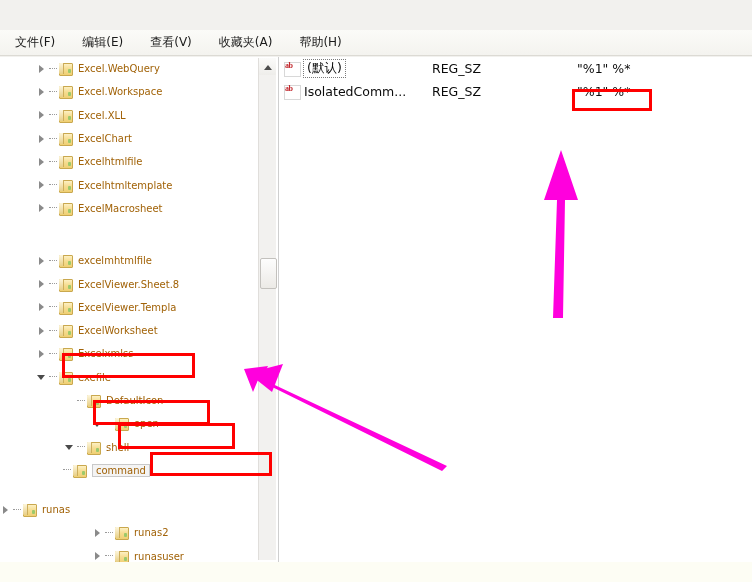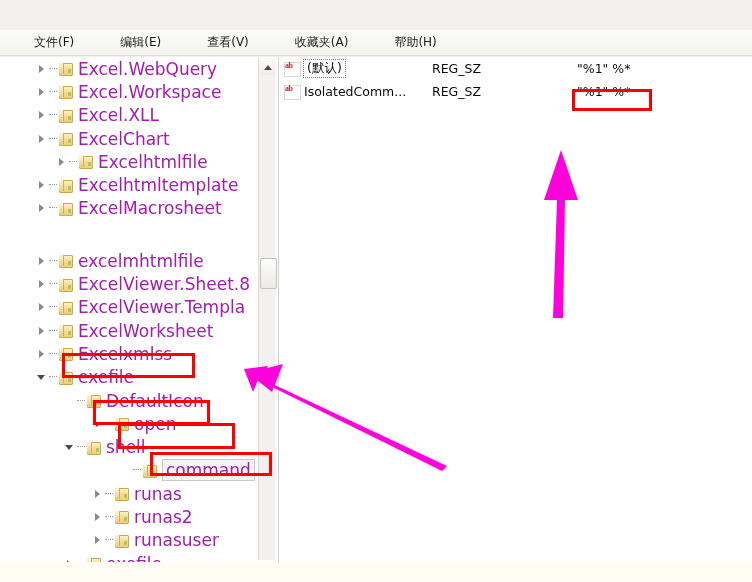--- a/index.html
+++ b/index.html
@@ -29,35 +29,35 @@
   
   .menubar{
     position:absolute;left:0;top:30px;width:752px;height:26px;
     background:linear-gradient(180deg,#fbfbf8 0%,#f4f3ef 100%);
     display:flex;align-items:center;padding-left:14px;box-sizing:border-box;
     border-bottom:1px solid #dcdad4;
   }
   .menu-item{
     font-size:12px;color:#1a1a1a;margin-right:25px;white-space:nowrap;
     font-family:"DejaVu Sans","Liberation Sans",sans-serif;
-    padding:2px 1px;cursor:default;margin-left:19px;
+    padding:2px 1px;cursor:default;
   }
   
   .content{
     position:absolute;left:0;top:57px;width:752px;height:505px;
     background:#ffffff;display:flex;
   }
   .tree-pane{
     position:relative;width:278px;height:505px;background:#ffffff;
     border-right:1px solid #cfcfcf;overflow:hidden;flex:0 0 auto;
   }
   .tree-inner{position:absolute;left:0;top:0;width:258px;}
   .tree-row{
     position:relative;height:23.3px;display:flex;align-items:center;
-    white-space:nowrap;font-size:17px;color:#a21caf;
+    white-space:nowrap;font-size:10px;color:#a16207;
     font-family:"DejaVu Sans","Liberation Sans",sans-serif;
     cursor:default;
   }
   .twisty{
     width:12px;height:12px;flex:0 0 auto;position:relative;margin-right:1px;
   }
   .twisty.collapsed:after{
     content:"";position:absolute;left:3px;top:2px;
     border-left:5px solid #8a8a8a;border-top:4px solid transparent;
     border-bottom:4px solid transparent;
@@ -209,21 +209,21 @@
           <div class="tree-row" style="padding-left: 36px;">
             <span class="twisty collapsed"></span>
             <span class="dashline"></span>
             <span class="folder">
               <span class="fb"></span>
               <span class="fs"></span>
               <span class="fg"></span>
             </span>
             <span class="tree-label">ExcelChart</span>
           </div>
-          <div class="tree-row" style="padding-left: 56px; text-align: right;">
+          <div class="tree-row" style="padding-left: 36px; text-align: right;">
             <span class="twisty collapsed"></span>
             <span class="dashline"></span>
             <span class="folder">
               <span class="fb"></span>
               <span class="fs"></span>
               <span class="fg"></span>
             </span>
             <span class="tree-label">Excelhtmlfile</span>
           </div>
           <div class="tree-row" style="padding-left: 36px;">
@@ -329,31 +329,31 @@
           <div class="tree-row" style="padding-left: 64px;">
             <span class="twisty expanded"></span>
             <span class="dashline"></span>
             <span class="folder">
               <span class="fb"></span>
               <span class="fs"></span>
               <span class="fg"></span>
             </span>
             <span class="tree-label">shell</span>
           </div>
-          <div class="tree-row" style="padding-left: 120px;">
+          <div class="tree-row" style="padding-left: 50px;">
             <span class="twisty "></span>
             <span class="dashline"></span>
             <span class="folder">
               <span class="fb"></span>
               <span class="fs"></span>
               <span class="fg"></span>
             </span>
             <span class="tree-label" style="background: rgb(244, 244, 244); border: 1px solid rgb(201, 201, 201); padding: 0px 3px;">command</span>
           </div>
-          <div class="tree-row" style="padding-left: 92px;">
+          <div class="tree-row" style=" margin-top: 16px;">
             <span class="twisty collapsed"></span>
             <span class="dashline"></span>
             <span class="folder">
               <span class="fb"></span>
               <span class="fs"></span>
               <span class="fg"></span>
             </span>
             <span class="tree-label">runas</span>
           </div>
           <div class="tree-row" style="padding-left: 92px;">

